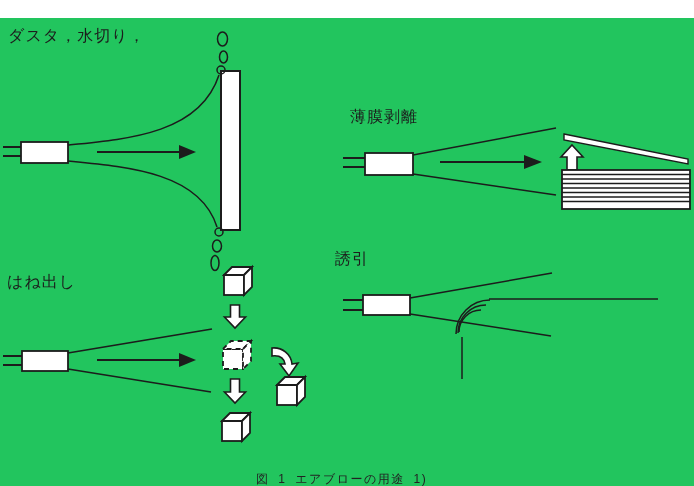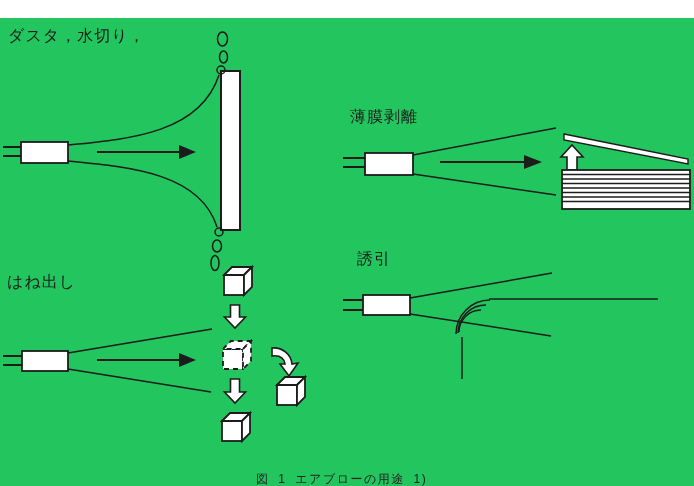--- a/index.html
+++ b/index.html
@@ -149,16 +149,16 @@
   </svg>
 
   <div class="label" style="left:8px;top:6px;">
     <span>ダスタ，水切り，</span>
   </div>
 
   <div class="label" style="left:7px;top:252px;">はね出し</div>
 
   <div class="label" style="left:350px;top:87px;">薄膜剥離</div>
 
-  <div class="label" style="left:357px;top:229px;">誘引</div>
+  <div class="label" style="left:335px;top:229px;">誘引</div>
 
   <div class="caption">図 1 エアブローの用途 1)</div>
 </div>
 
 </body></html>

